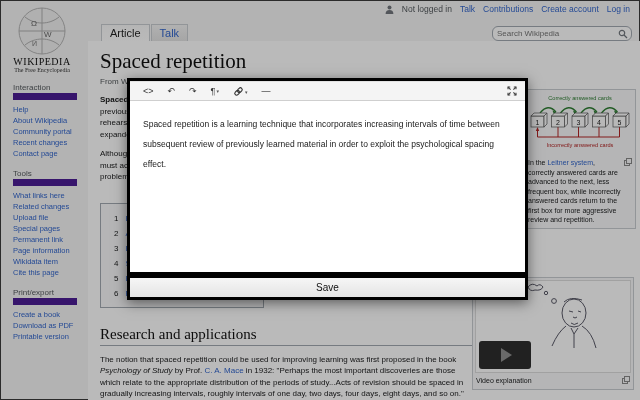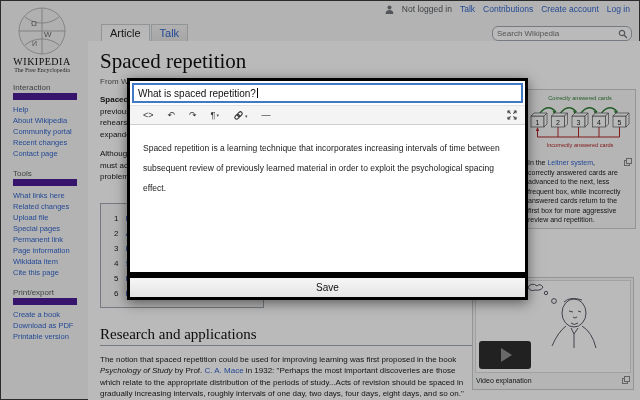--- a/index.html
+++ b/index.html
@@ -308,24 +308,20 @@
             <rect x="2.5" y=".5" width="5" height="5" fill="#f8f9fa" stroke="#888"></rect>
           </svg>
         </div>
       </div>
     </div>
   </div>
 
   <div id="dim"></div>
 
   <div id="modal">
-    <div id="modal-title">
-      <span>What is spaced repetition?</span>
-        <span id="caret"></span>
-    </div>
     <div id="modal-toolbar">
       <span class="tb-btn">&lt;&gt;</span>
       <span class="tb-btn">↶</span>
       <span class="tb-btn">↷</span>
       <span class="tb-btn">
           <span>¶</span>
           <span class="tb-caret">▾</span>
         </span>
       <span class="tb-btn">
         <svg width="11" height="11" viewBox="0 0 11 11">

